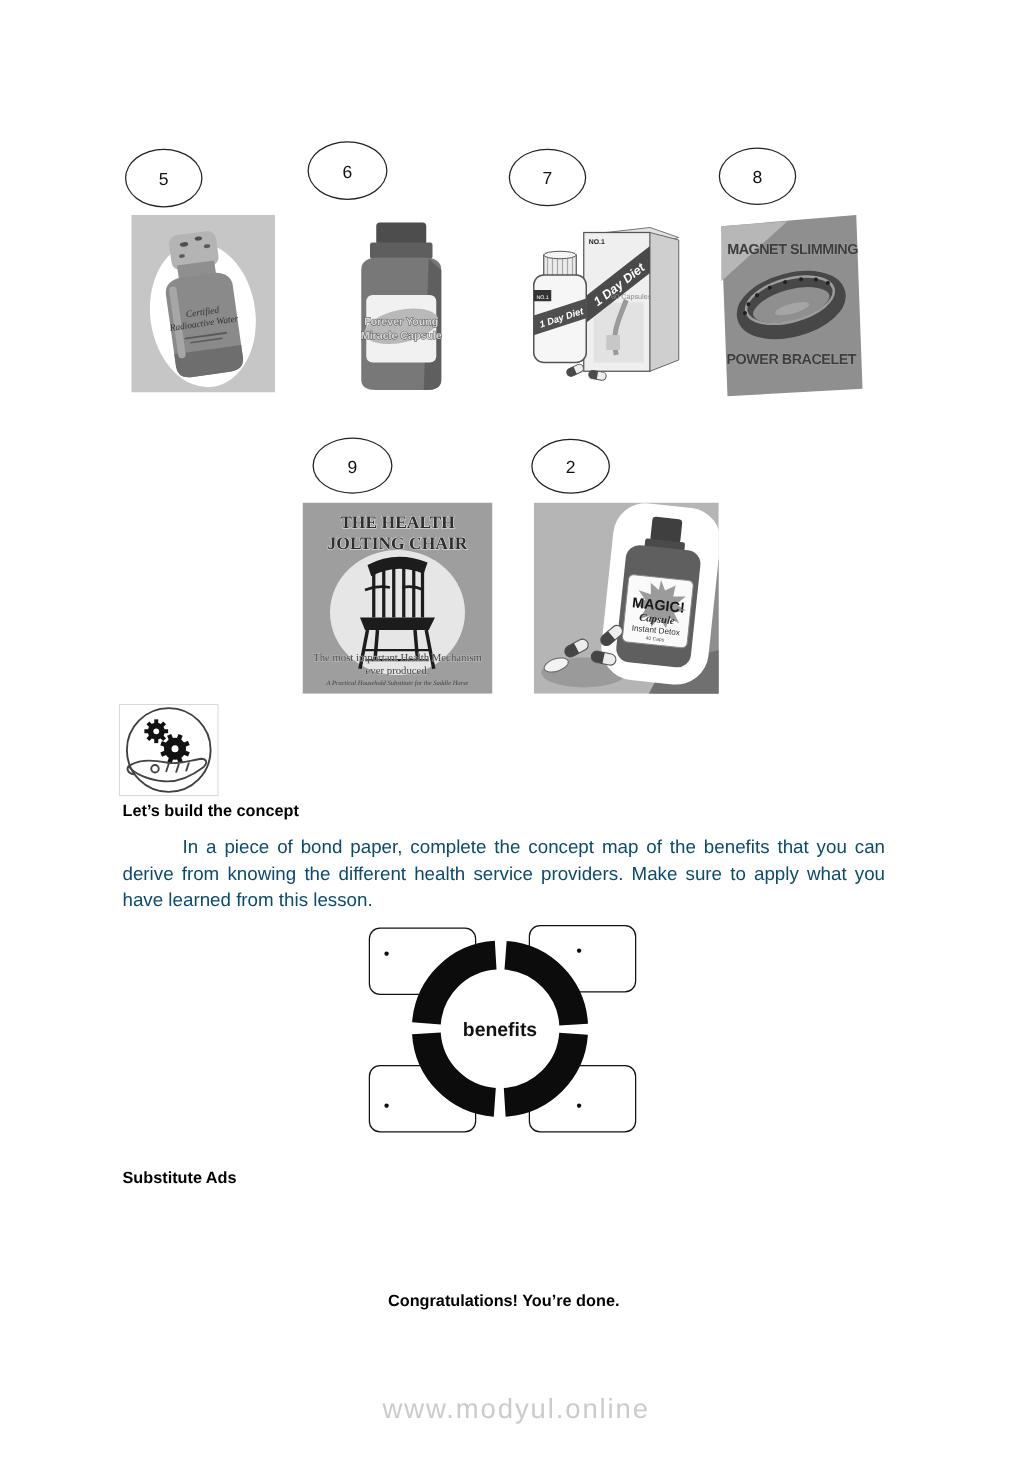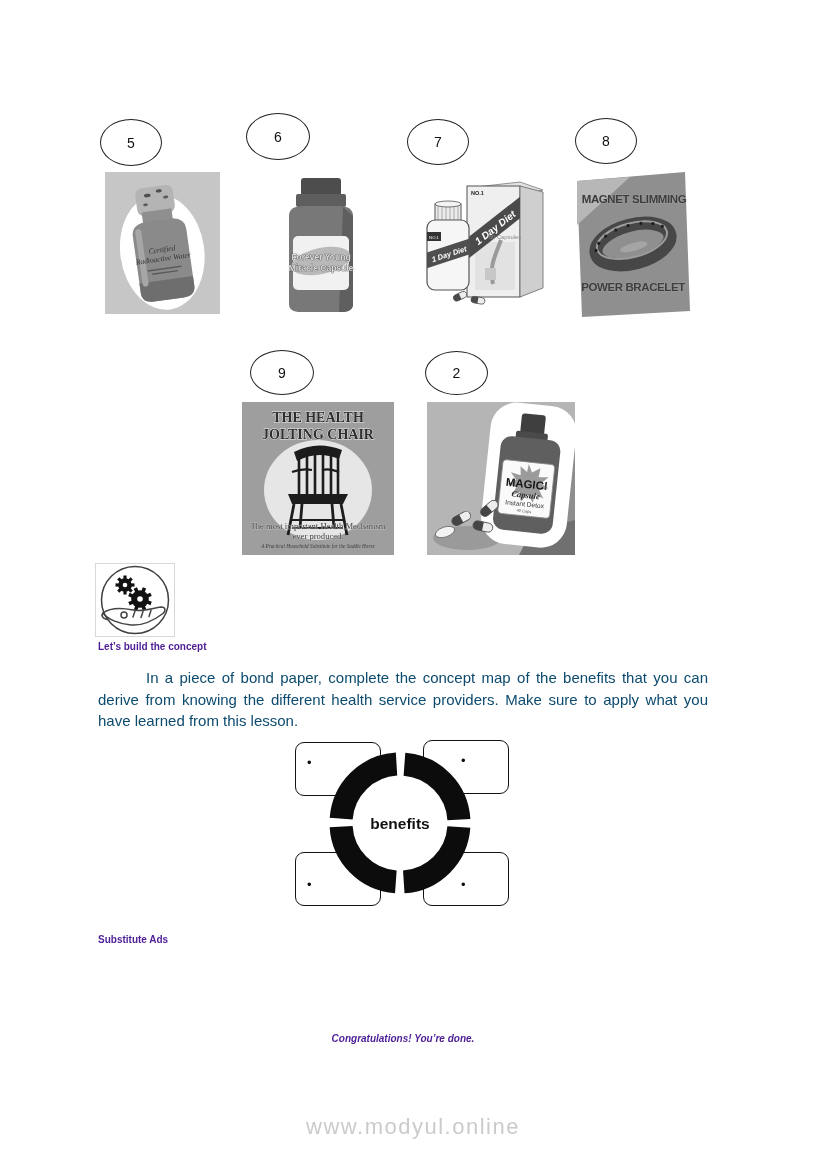--- a/index.html
+++ b/index.html
@@ -3,25 +3,25 @@
 <meta charset="utf-8">
 <style>
   html,body{margin:0;padding:0;background:#ffffff;}
   .page{position:relative;width:826px;height:1169px;background:#ffffff;
         font-family:"Liberation Sans", sans-serif;color:#1a1a1a;overflow:hidden;}
   .abs{position:absolute;}
   .oval{border:1.3px solid #222;border-radius:50%;background:#fff;
         display:flex;align-items:center;justify-content:center;font-size:14px;color:#111;}
   .section-title{font-family:"DejaVu Serif", serif;font-style:italic;font-weight:bold;
         font-size:27px;letter-spacing:0.5px;color:#0f0f0f;}
-  .h-bold{font-size:10px;font-weight:bold;color:#4c1d95;}
+  .h-bold{font-size:13px;font-weight:bold;color:#000000;}
   .para{font-size:15px;line-height:21.5px;text-align:justify;text-indent:48px;color:#0c4a6e;}
   .cm-box{border:1.7px solid #121212;border-radius:9px;background:#fff;width:84px;height:52px;}
   .cm-dot{position:absolute;font-size:13px;line-height:6px;color:#0c0c0c;}
-  .center-col{left:98px;width:610px;text-align:center;font-style:italic;}
+  .center-col{left:98px;width:610px;text-align:center;}
   .pagenum{font-family:"DejaVu Serif", serif;font-size:13.5px;color:#222;}
   .watermark{font-size:22px;letter-spacing:1.5px;color:#cbcbcb;}
   svg{font-family:"Liberation Sans", sans-serif;}
   .serif-t{font-family:"Liberation Serif", serif;}
 </style>
 </head>
 <body>
 
 <div class="page">
 

